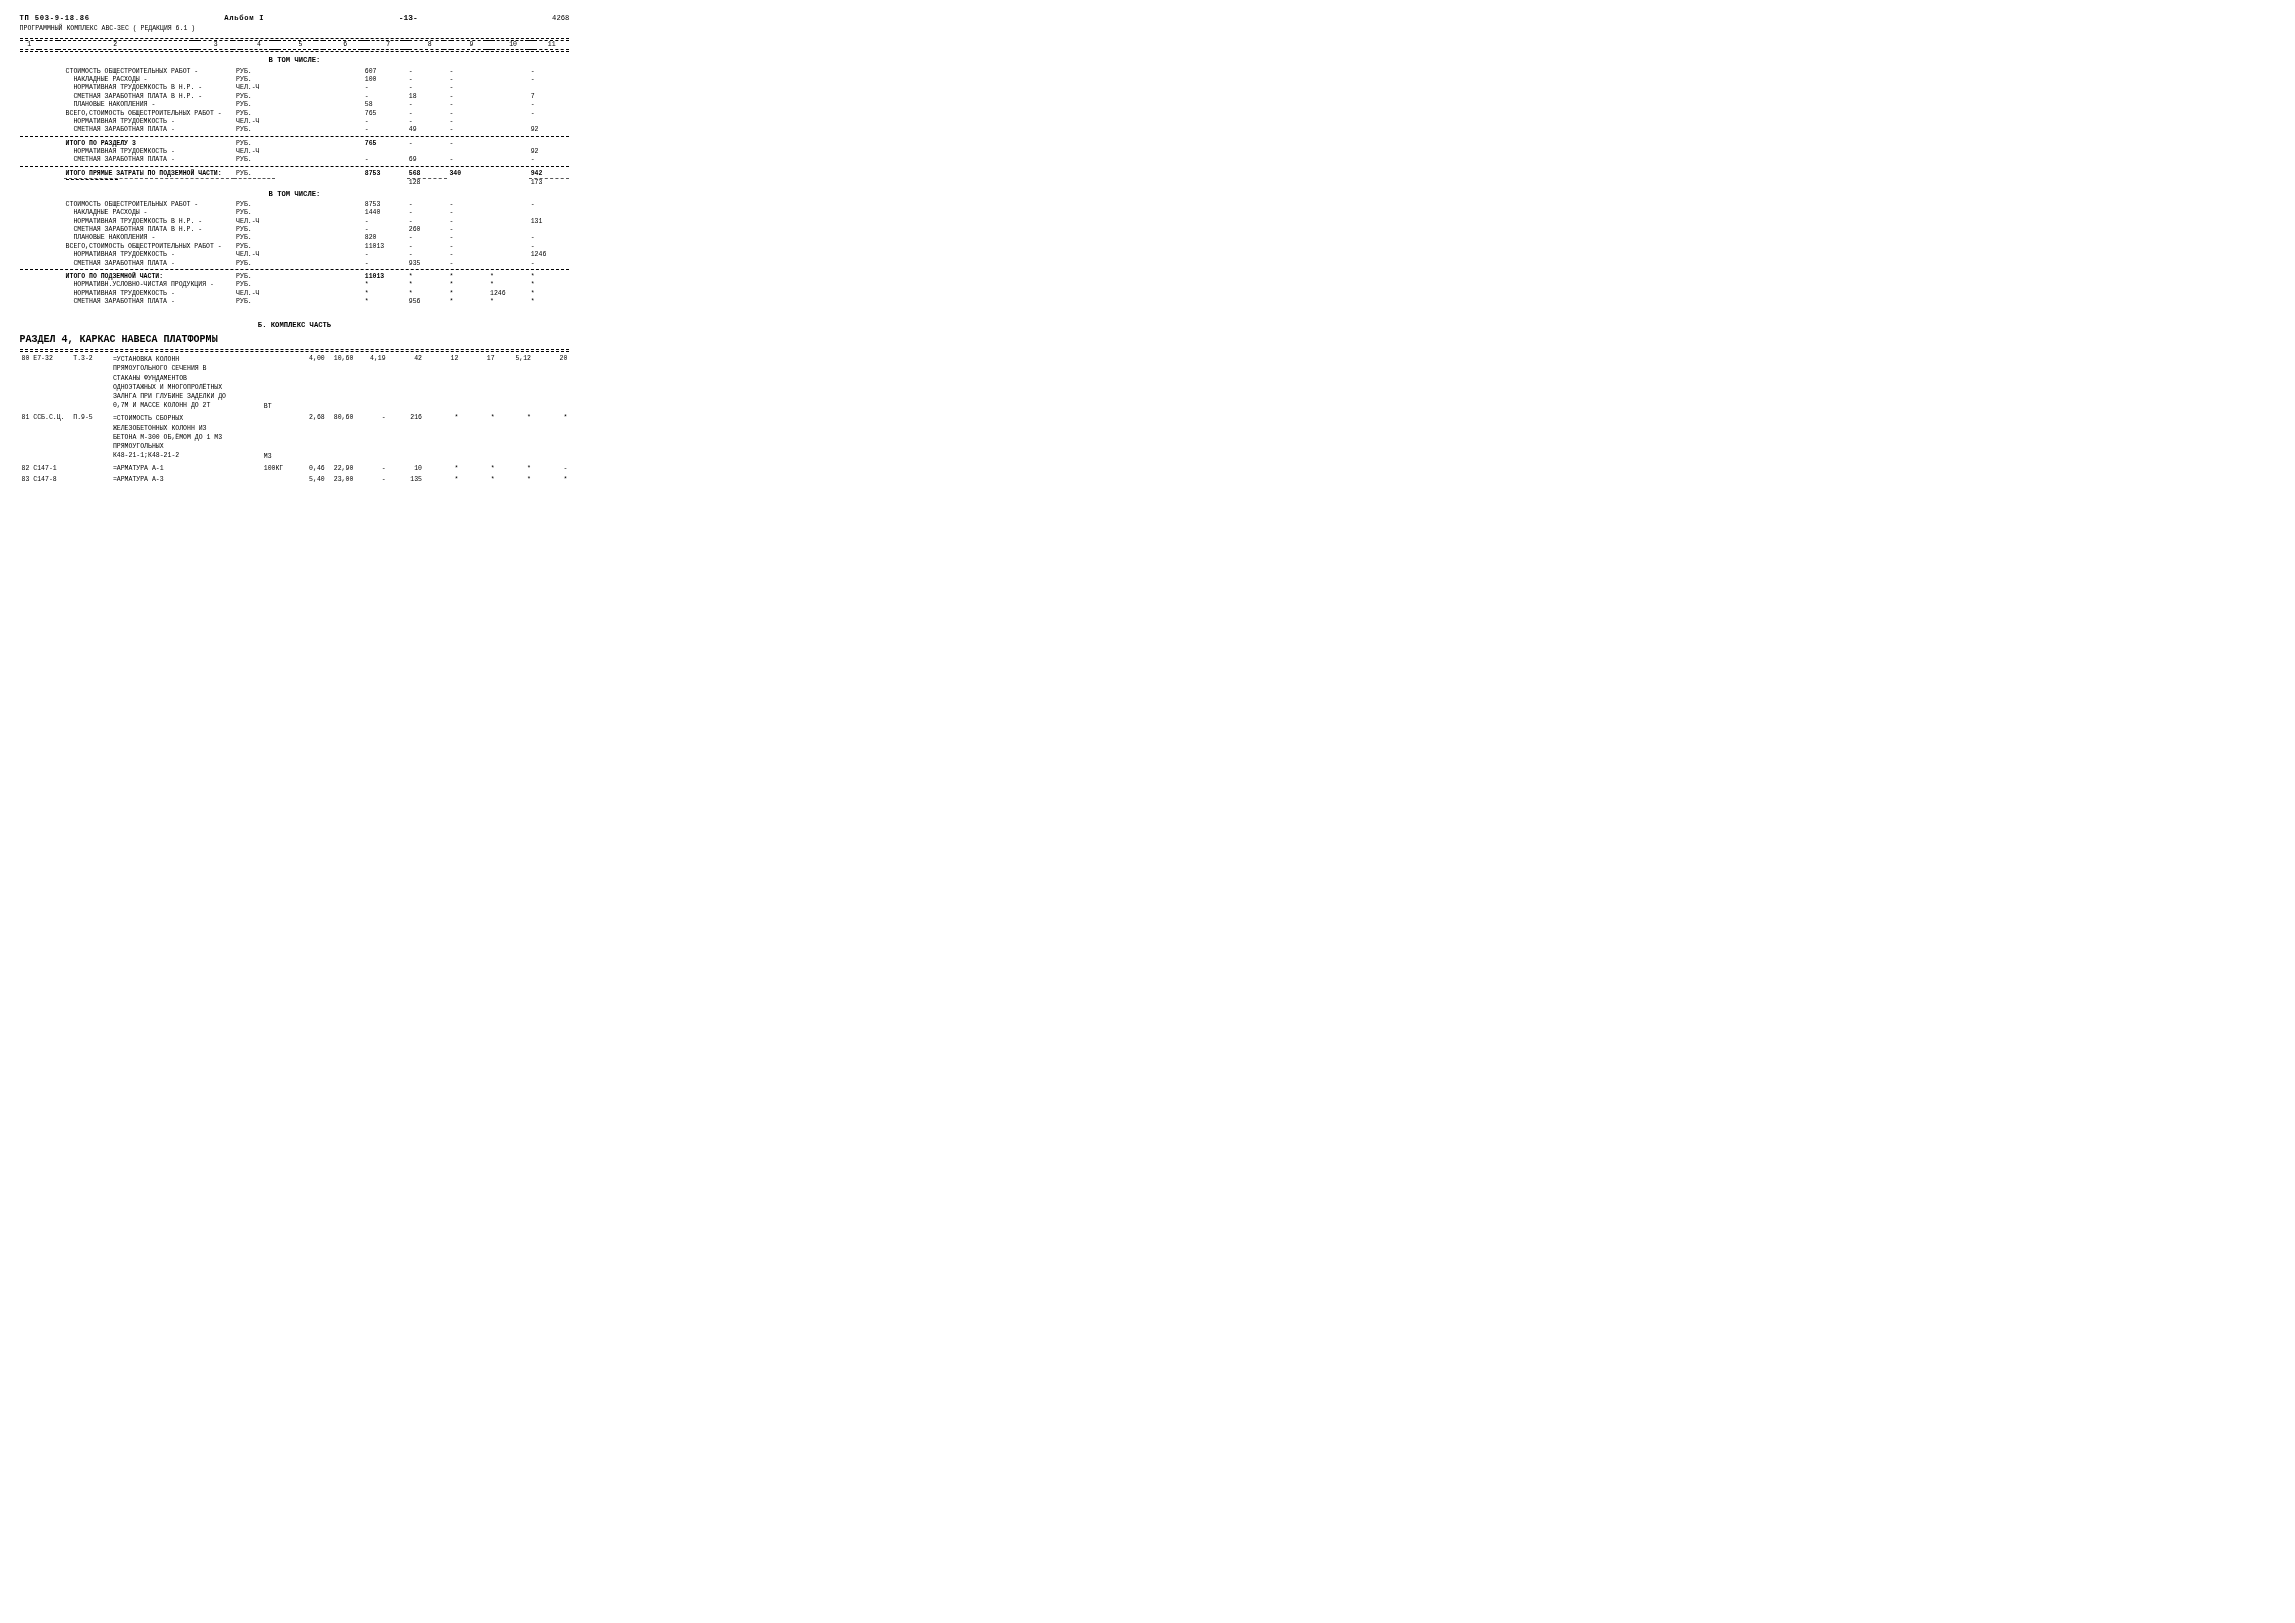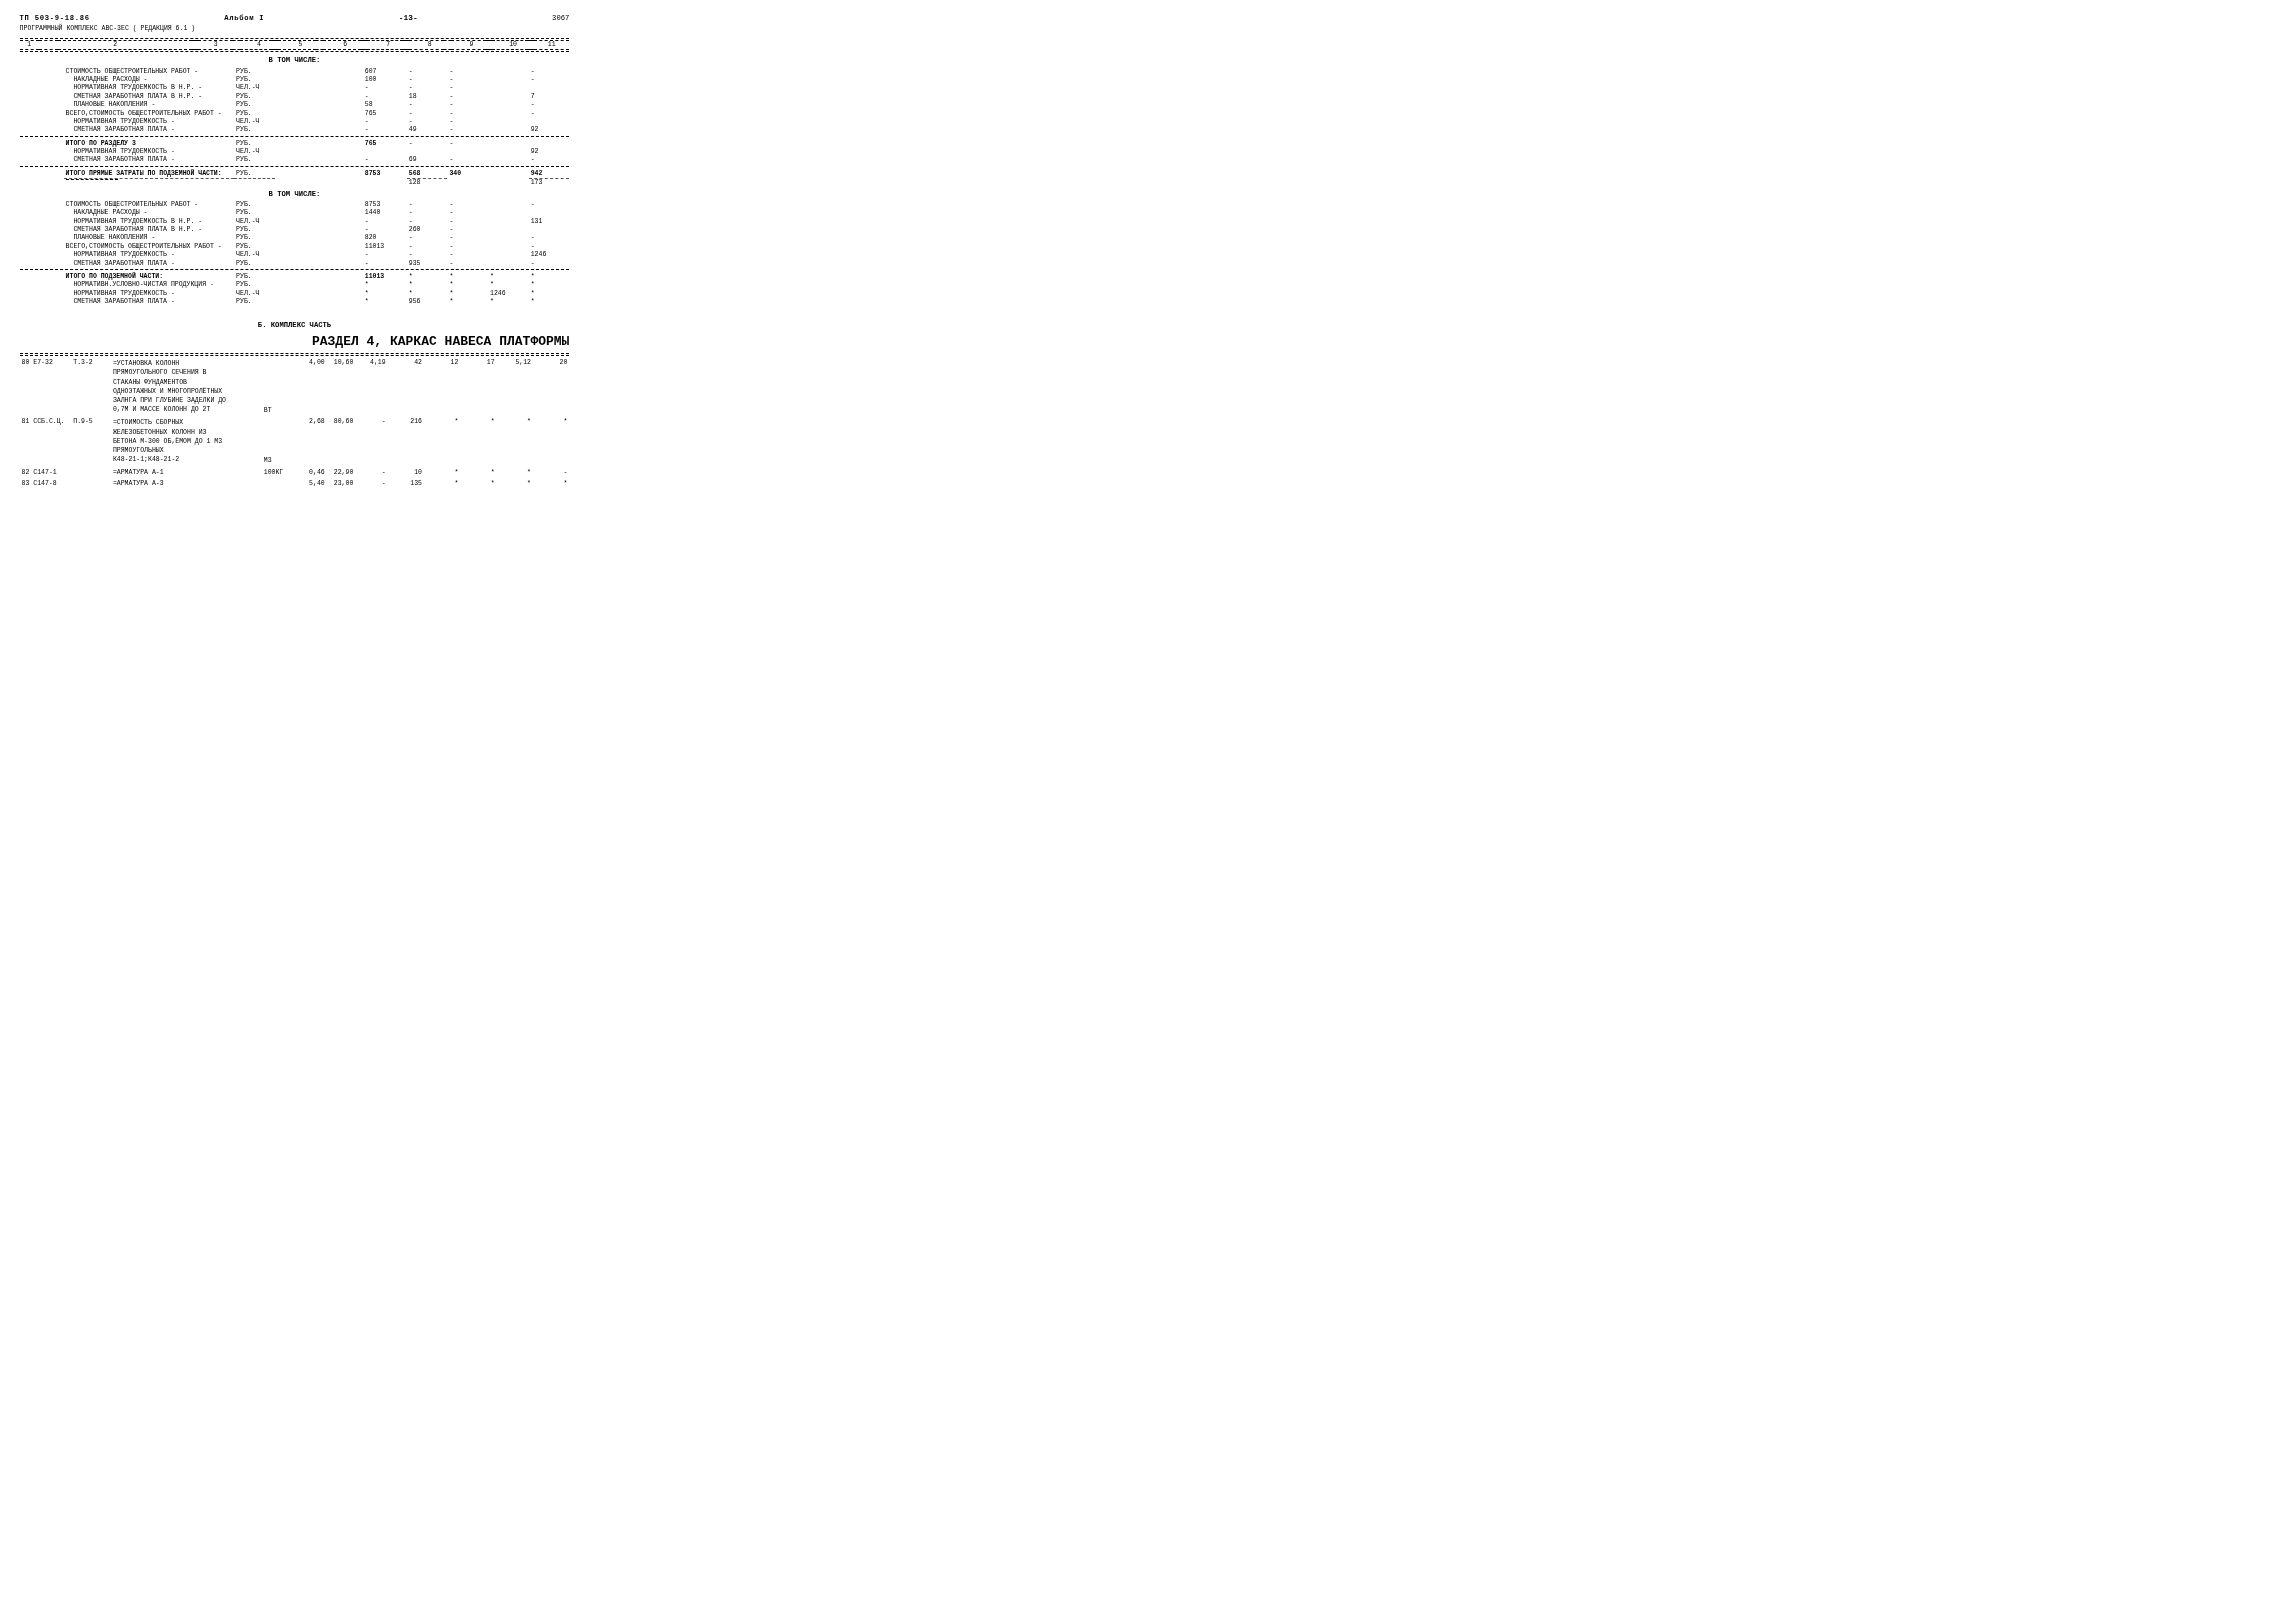--- a/index.html
+++ b/index.html
@@ -42,32 +42,32 @@
     }
     .section-title {
       text-align: center;
       font-weight: bold;
       padding: 3.9px 0 2.6px 0;
     }
     .indent1 { padding-left: 9.8px; }
     hr.dashed { border: none; border-top: 0.7px dashed #000; margin: 0.7px 0; }
     hr.double { border: none; border-top: 1.3px dashed #000; margin: 1.3px 0; }
     .razd-title { text-align: center; font-weight: bold; font-size: 7.2px; padding: 5.2px 0 2.6px 0; }
-    .sub-razd { text-align: right; font-size: 13px; padding: 2.6px 0; font-weight: bold; }
+    .sub-razd { text-align: left; font-size: 10px; padding: 2.6px 0; font-weight: bold; }
   </style>
 </head>
 <body>
 
 <div>
 
   <div class="header-line">
     <span class="header-left">ТП  503-9-18.86</span>
     <span class="header-left">Альбом I</span>
     <span class="header-center">-13-</span>
-    <span class="header-right">3067</span>
+    <span class="header-right">4268</span>
   </div>
   <div class="subheader">ПРОГРАММНЫЙ КОМПЛЕКС АВС-3ЕС  ( РЕДАКЦИЯ  6.1 )</div>
 
   <hr class="dashed">
 
   <table>
     <colgroup>
       <col style="width:19.6px">
       <col style="width:19.6px">
       <col style="width:137px">

